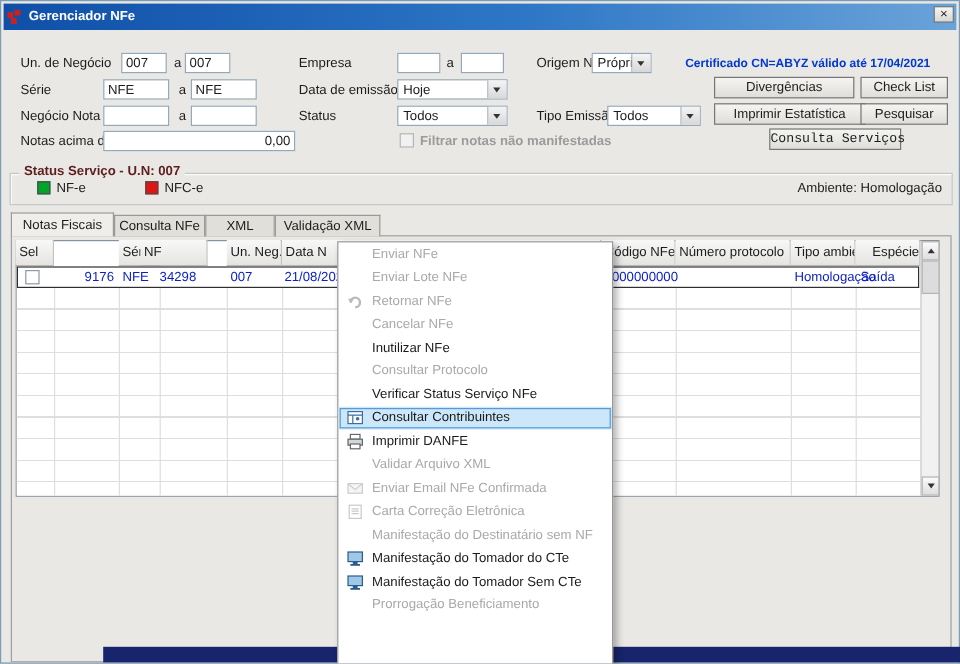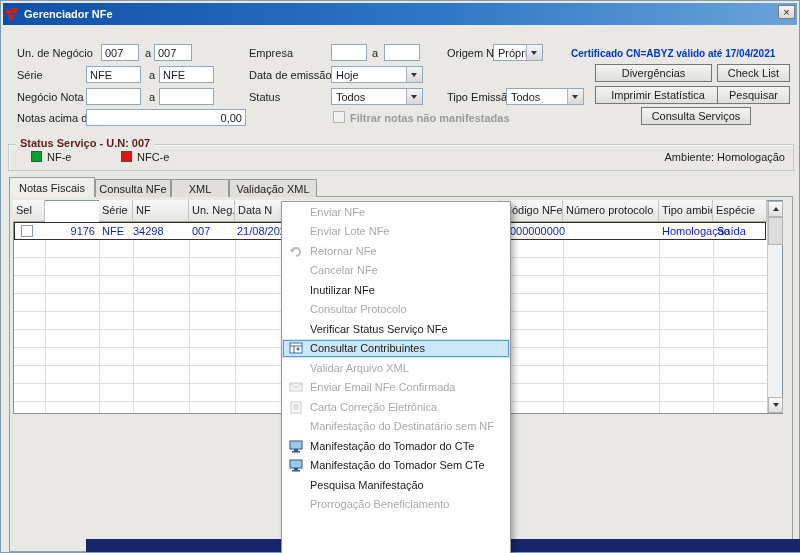--- a/index.html
+++ b/index.html
@@ -135,21 +135,21 @@
         <span class="tri-d"></span>
       </span>
   </div>
   <div class="btn" style="left:594px;top:85px;width:126px;">Imprimir Estatística</div>
   <div class="btn" style="left:716px;top:85px;width:73px;">Pesquisar</div>
 
   <span class="lbl" style="left:16px;top:111px;">Notas acima de</span>
   <input class="tb r" style="left: 85px; top: 108px; width: 160px;" value="0,00">
   <span class="cb dis" style="left:332px;top:110px;"></span>
   <span class="lbl gray" style="left:349px;top:111px;font-weight:bold;">Filtrar notas não manifestadas</span>
-  <div class="btn" style="left:640px;top:106px;width:110px;">Consulta Serviços</div>
+  <div class="btn" style="left:640px;top:106px;width:110px;font-family:Liberation Mono, monospace;">Consulta Serviços</div>
 
   <div class="grp" style="left:7px;top:143px;width:786px;height:27px;">
     <span class="grp-title" style="color:#5f1e1e;">Status Serviço - U.N: 007</span>
   </div>
   <span class="swatch" style="left: 30px; top: 150px; background: rgb(0, 164, 42);"></span>
   <span class="lbl" style="left:46px;top:150px;">NF-e</span>
   <span class="swatch" style="left: 120px; top: 150px; background: rgb(224, 20, 20);"></span>
   <span class="lbl" style="left:136px;top:150px;">NFC-e</span>
   <span class="lbl" style="right:14px;top:150px;left:auto;">Ambiente: Homologação</span>
 
@@ -157,27 +157,27 @@
 
   <div class="tab active" style="left:8px;width:86px;">Notas Fiscais</div>
   <div class="tab" style="left:94px;width:76px;">Consulta NFe</div>
   <div class="tab" style="left:170px;width:58px;">XML</div>
   <div class="tab" style="left:228px;width:88px;">Validação XML</div>
 
   <div class="table-wrap"></div>
   <div class="th" style="left:12px;width:32px;">Sel</div>
   <div class="th" style="left:44px;width:54px;margin-top:28px;">ID</div>
   <div class="th" style="left:98px;width:34px;">Série</div>
-  <div class="th" style="left:132px;width:56px;">NF</div>
+  <div class="th" style="left:116px;width:56px;">NF</div>
   <div class="th" style="left:188px;width:46px;">Un. Neg.</div>
   <div class="th" style="left:234px;width:266px;">Data N</div>
   <div class="th" style="left:500px;width:62px;">Código NFe</div>
   <div class="th" style="left:562px;width:96px;">Número protocolo</div>
   <div class="th" style="left:658px;width:54px;">Tipo ambiente</div>
-  <div class="th" style="left:712px;width:54px;">Espécie</div>
+  <div class="th" style="left:712px;width:54px;text-align:right;">Espécie</div>
 
   <div class="gridbody"></div>
   <div class="vline" style="left:44px;"></div>
   <div class="vline" style="left:98px;"></div>
   <div class="vline" style="left:132px;"></div>
   <div class="vline" style="left:188px;"></div>
   <div class="vline" style="left:234px;"></div>
   <div class="vline" style="left:562px;"></div>
   <div class="vline" style="left:658px;"></div>
   <div class="vline" style="left:712px;"></div>
@@ -268,20 +268,30 @@
       <span class="ic">
         <svg width="14" height="14">
             <rect x="1" y="2" width="12" height="10" fill="#fff" stroke="#3a6ea5"></rect>
             <line x1="1" y1="5" x2="13" y2="5" stroke="#3a6ea5"></line>
             <line x1="5" y1="5" x2="5" y2="12" stroke="#3a6ea5"></line>
             <circle cx="9" cy="8" r="1.5" fill="#3a6ea5"></circle>
           </svg>
       </span>
       <span class="lb">Consultar Contribuintes</span>
     </div>
+    <div class="mi">
+      <span class="ic">
+        <svg width="14" height="14">
+            <rect x="3" y="1" width="8" height="4" fill="#fff" stroke="#666"></rect>
+            <rect x="1" y="5" width="12" height="5" fill="#cfd8dc" stroke="#666"></rect>
+            <rect x="3" y="9" width="8" height="4" fill="#fff" stroke="#666"></rect>
+          </svg>
+      </span>
+      <span class="lb">Imprimir DANFE</span>
+    </div>
     <div class="mi disabled">
       <span class="ic"></span>
       <span class="lb">Validar Arquivo XML</span>
     </div>
     <div class="mi disabled">
       <span class="ic">
         <svg width="14" height="14">
             <rect x="1" y="3" width="12" height="8" fill="#ffe9a8" stroke="#b08c2a"></rect>
             <path d="M1 3l6 5 6-5" fill="none" stroke="#b08c2a"></path>
           </svg>
@@ -316,23 +326,19 @@
     <div class="mi">
       <span class="ic">
         <svg width="14" height="14">
             <rect x="1" y="2" width="12" height="8" fill="#9fc7e8" stroke="#2c5d8a"></rect>
             <rect x="5" y="10" width="4" height="2" fill="#2c5d8a"></rect>
             <rect x="3" y="12" width="8" height="1.5" fill="#2c5d8a"></rect>
           </svg>
       </span>
       <span class="lb">Manifestação do Tomador Sem CTe</span>
     </div>
-    <div class="mi">
-      <span class="ic"></span>
-      <span class="lb">Pesquisa Manifestação</span>
-    </div>
     <div class="mi disabled">
       <span class="ic"></span>
       <span class="lb">Prorrogação Beneficiamento</span>
     </div>
   </div>
 
 </div>
 
 </body></html>

